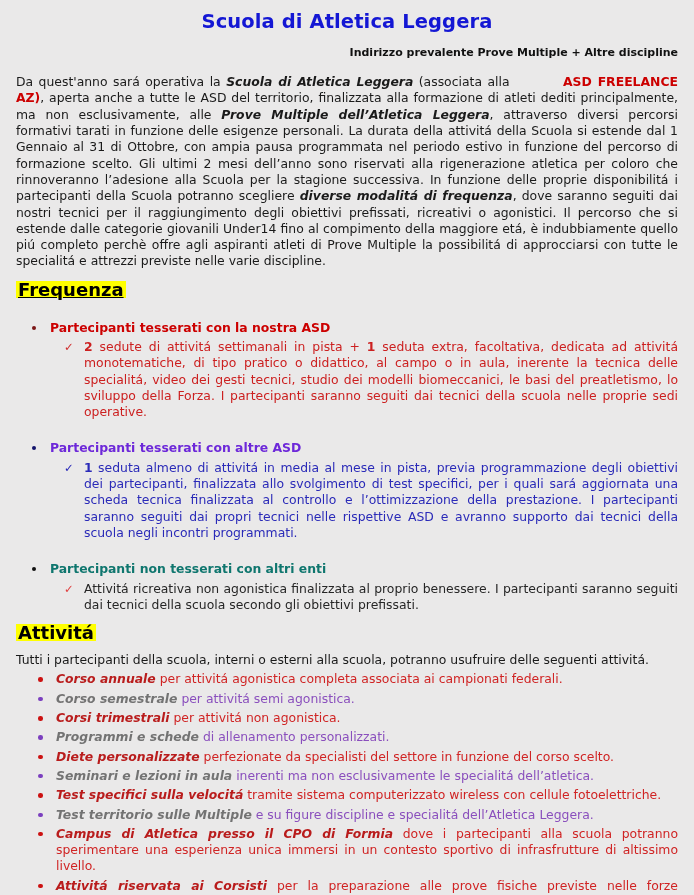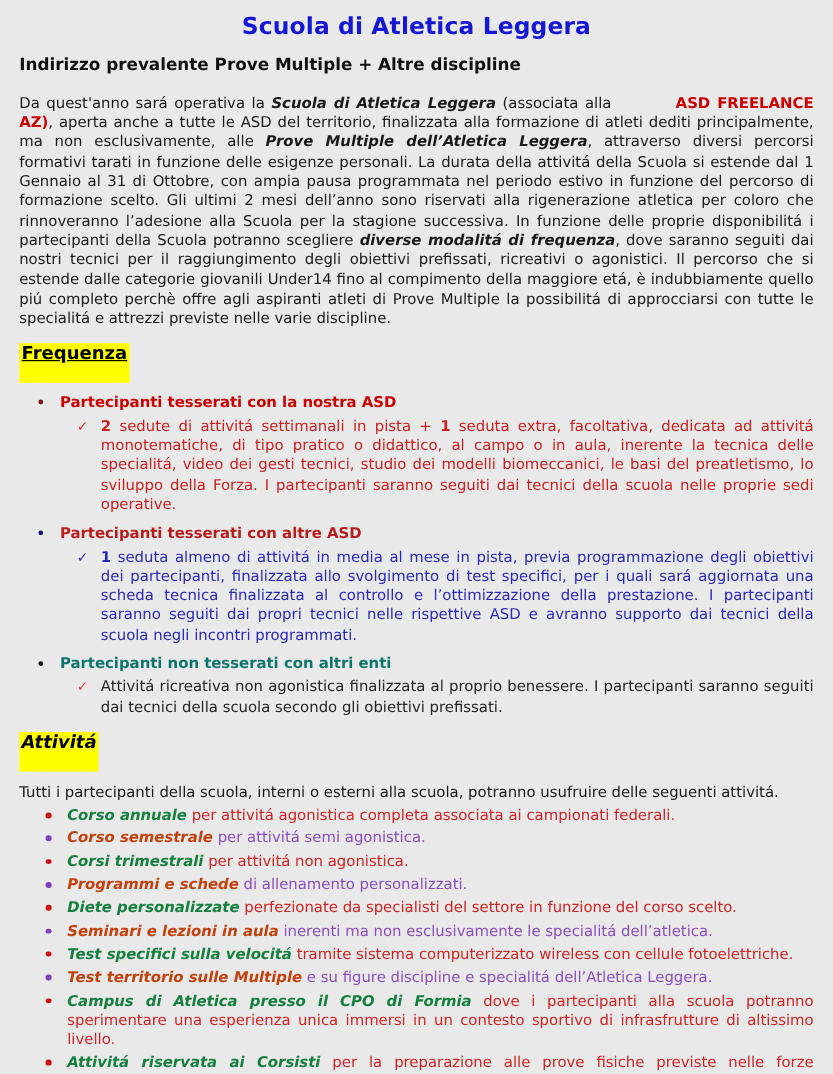--- a/index.html
+++ b/index.html
@@ -25,24 +25,24 @@
   .title {
     text-align: center;
     color: #1417d4;
     font-weight: bold;
     font-size: 19.5px;
     letter-spacing: 0.1px;
     margin: 4px 0 0 0;
     line-height: 1.25;
   }
   .subtitle {
-    text-align: left;
+    text-align: right;
     color: #111111;
     font-weight: bold;
-    font-size: 14px;
+    font-size: 11px;
     margin: 12px 0 0 0;
     line-height: 1.25;
   }
 
   
   .para {
     text-align: justify;
     font-size: 12.4px;
     line-height: 16.3px;
     color: #1a1a1a;
@@ -53,48 +53,48 @@
 
   b.bi { font-weight: bold; font-style: italic; }
   .redb { color: #cc0000; font-weight: bold; margin-left: 48px; }
 
   
   .sechead {
     display: inline-block;
     background: #ffff00;
     color: #000000;
     font-weight: bold;
-    font-size: 15px;
+    font-size: 18px;
     line-height: 15px;
-    padding: 1px 2px 17px 2px;
+    padding: 1px 2px 1px 2px;
     text-decoration: underline;
   }
   .sechead-wrap { margin: 11px 0 0 0; }
-  .sechead.nounderline { text-decoration: none; font-style: italic; }
+  .sechead.nounderline { text-decoration: none; }
 
   
   .l1 {
     position: relative;
     padding-left: 34px;
-    margin-top: 8px;
+    margin-top: 20px;
     font-size: 12.4px;
     line-height: 16.3px;
     font-weight: bold;
   }
   .l1 > .dot {
     position: absolute;
     left: 16px;
     top: 6px;
     width: 4px;
     height: 4px;
     border-radius: 50%;
   }
   .l1.c-red { color: #cc0000; }
   .l1.c-red > .dot { background: #7b1616; }
-  .l1.c-blue { color: #b91c1c; }
+  .l1.c-blue { color: #6d28d9; }
   .l1.c-blue > .dot { background: #13136b; }
   .l1.c-black { color: #0f766e; }
   .l1.c-black > .dot { background: #111111; }
 
   
   .l2 {
     position: relative;
     padding-left: 68px;
     margin-top: 3px;
     font-size: 12.4px;
@@ -128,24 +128,24 @@
   .act > .dot {
     position: absolute;
     left: 22px;
     top: 6px;
     width: 4.5px;
     height: 4.5px;
     border-radius: 50%;
   }
   .act.c-red { color: #d02424; }
   .act.c-red > .dot { background: #cc1111; }
-  .act.c-red > .lead { color: #15803d; }
+  .act.c-red > .lead { color: #b91c1c; }
   .act.c-purple { color: #8a4fbd; }
   .act.c-purple > .dot { background: #7b3fbf; }
-  .act.c-purple > .lead { color: #c2410c; }
+  .act.c-purple > .lead { color: #737373; }
   .act > .lead { font-weight: bold; font-style: italic; }
 </style>
 </head>
 <body>
 
 <div class="page">
 
   <h1 class="title">Scuola di Atletica Leggera</h1>
   <h2 class="subtitle">Indirizzo prevalente Prove Multiple + Altre discipline</h2>
 

